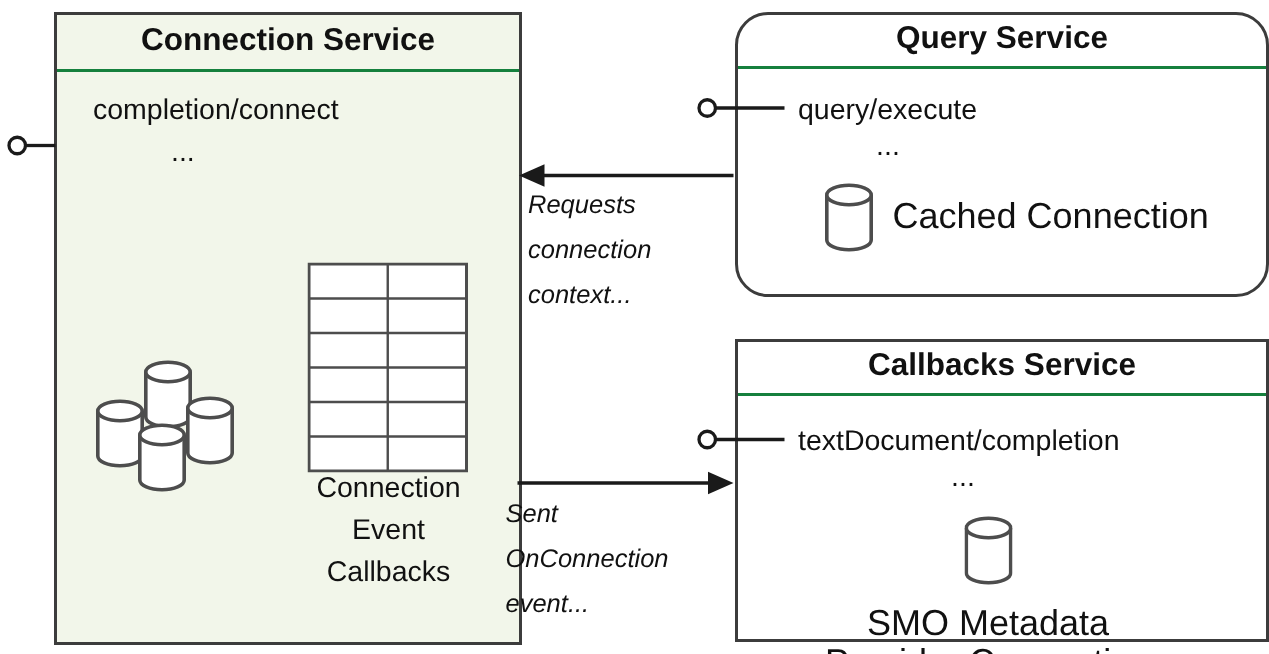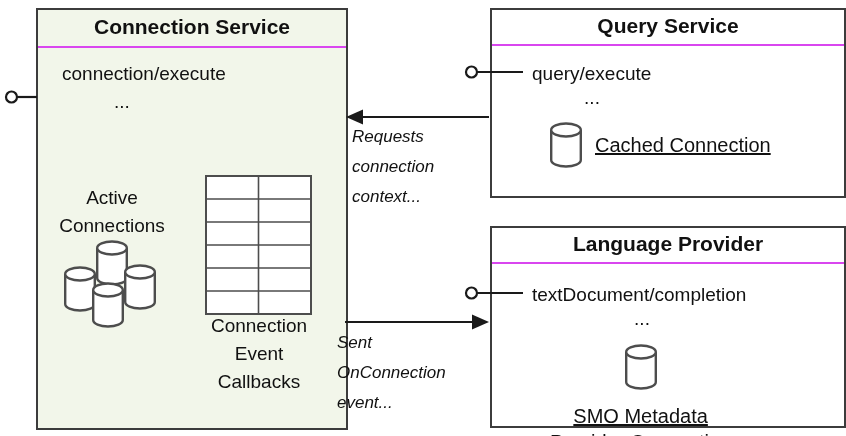--- a/index.html
+++ b/index.html
@@ -5,27 +5,27 @@
   html, body { margin: 0; padding: 0; }
   body {
     font-family: "Liberation Sans", "DejaVu Sans", sans-serif;
     background: #ffffff;
     color: #111111;
   }
   .canvas { position: relative; width: 846px; height: 436px; background: #ffffff; overflow: hidden; }
   .overlay { position: absolute; left: 0; top: 0; z-index: 3; pointer-events: none; }
   .box { position: absolute; border: 2px solid #3c3c3c; background: #ffffff; z-index: 1; }
   .box--tinted { background: #f2f6ea; }
-  .box__hdr { text-align: center; font-weight: bold; font-size: 21px; border-bottom: 2px solid #d946ef; }
+  .box__hdr { text-align: center; font-weight: bold; font-size: 21px; border-bottom: 2px solid #15803d; }
   .hdr-36 { height: 36px; line-height: 34px; }
   .hdr-34 { height: 34px; line-height: 32px; }
   .abs { position: absolute; }
   .pre { white-space: pre-line; }
   .t19 { font-size: 19px; line-height: 28px; }
-  .t20 { font-size: 20px; line-height: 26px; text-decoration: underline; }
+  .t20 { font-size: 24px; line-height: 26px; }
   .center { text-align: center; }
   .arrow-label {
     position: absolute; z-index: 2;
     font-style: italic; font-size: 17px; line-height: 30px;
     text-align: left; white-space: pre-line;
   }
   .dbrow { display: flex; align-items: center; gap: 13px; }
 </style>
 </head>
 <body>
@@ -60,26 +60,24 @@
         <line x1="345" y1="322" x2="474" y2="322"></line>
         <path d="M489 322 L472 314.5 L472 329.5 Z" fill="#1a1a1a" stroke="none"></path>
       </g>
     </g>
   </svg>
 
   <div class="box box--tinted" style="left:36px; top:8px; width:308px; height:418px;">
     <div class="box__hdr hdr-36">Connection Service</div>
 
     <div class="abs t19" style="left:24px; top:50px;">
-      <div>connection/execute</div>
+      <div>completion/connect</div>
       <div style="padding-left:52px;">...</div>
     </div>
 
-    <div class="abs t19 center pre" style="left:8px; top:174px; width:132px;">Active
-Connections</div>
 
     <svg class="abs" style="left:18px; top:230px;" width="112" height="94" viewBox="0 0 112 94">
       <use href="#cyl" x="40" y="0"></use>
       <use href="#cyl" x="8" y="26"></use>
       <use href="#cyl" x="68" y="24"></use>
       <use href="#cyl" x="36" y="42"></use>
     </svg>
 
     <svg class="abs" style="left:167px; top:165px;" width="107" height="140" viewBox="0 0 107 140">
       <rect x="1" y="1" width="105" height="138" fill="#ffffff" stroke="#4d4d4d" stroke-width="2"></rect>
@@ -91,36 +89,36 @@
         <line x1="1" y1="93" x2="106" y2="93"></line>
         <line x1="1" y1="116" x2="106" y2="116"></line>
       </g>
     </svg>
 
     <div class="abs t19 center pre" style="left:146px; top:302px; width:150px;">Connection
 Event
 Callbacks</div>
   </div>
 
-  <div class="box" style="left:490px; top:8px; width:352px; height:186px;">
+  <div class="box" style="left:490px; top:8px; width:352px; height:186px;border-radius:22px;">
     <div class="box__hdr hdr-34">Query Service</div>
 
     <div class="abs t19" style="left:40px; top:50px;">query/execute</div>
     <div class="abs t19 center" style="left:40px; top:74px; width:120px;">...</div>
 
     <div class="abs dbrow" style="left:58px; top:112px;">
       <svg width="32" height="46" viewBox="0 0 32 46">
         <use href="#cyl"></use>
       </svg>
       <span class="t20">Cached Connection</span>
     </div>
   </div>
 
   <div class="box" style="left:490px; top:226px; width:352px; height:198px;">
-    <div class="box__hdr hdr-34">Language Provider</div>
+    <div class="box__hdr hdr-34">Callbacks Service</div>
 
     <div class="abs t19" style="left:40px; top:53px;">textDocument/completion</div>
     <div class="abs t19 center" style="left:40px; top:77px; width:220px;">...</div>
 
     <div class="abs dbrow" style="left:58px; top:116px;flex-direction:column;">
       <svg width="32" height="46" viewBox="0 0 32 46">
         <use href="#cyl"></use>
       </svg>
       <span class="t20 center pre">SMO Metadata
 Provider Connection</span>

